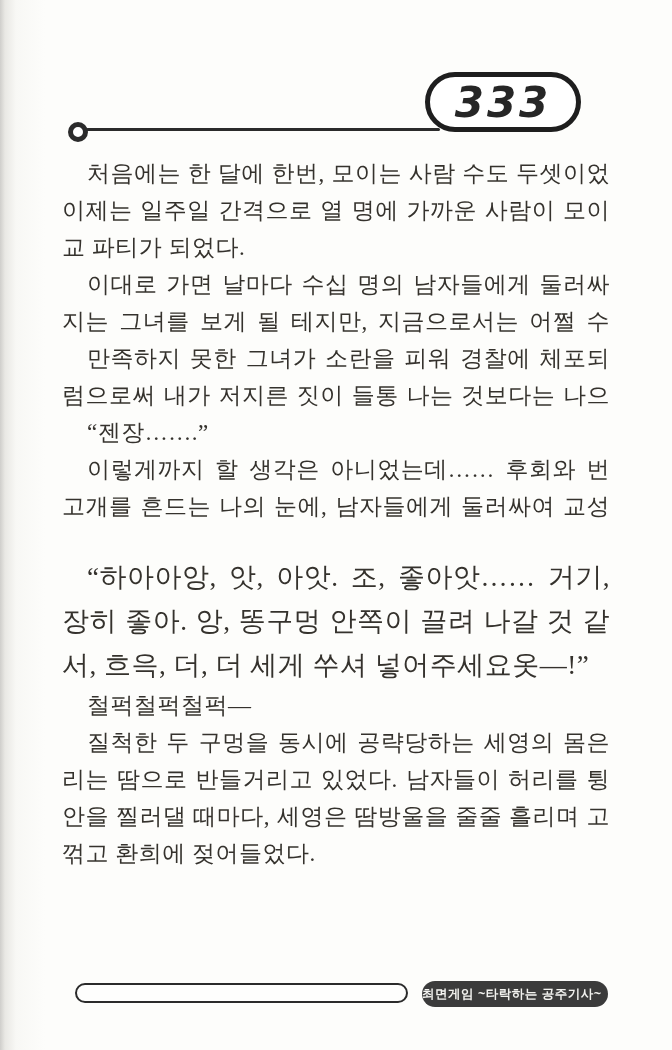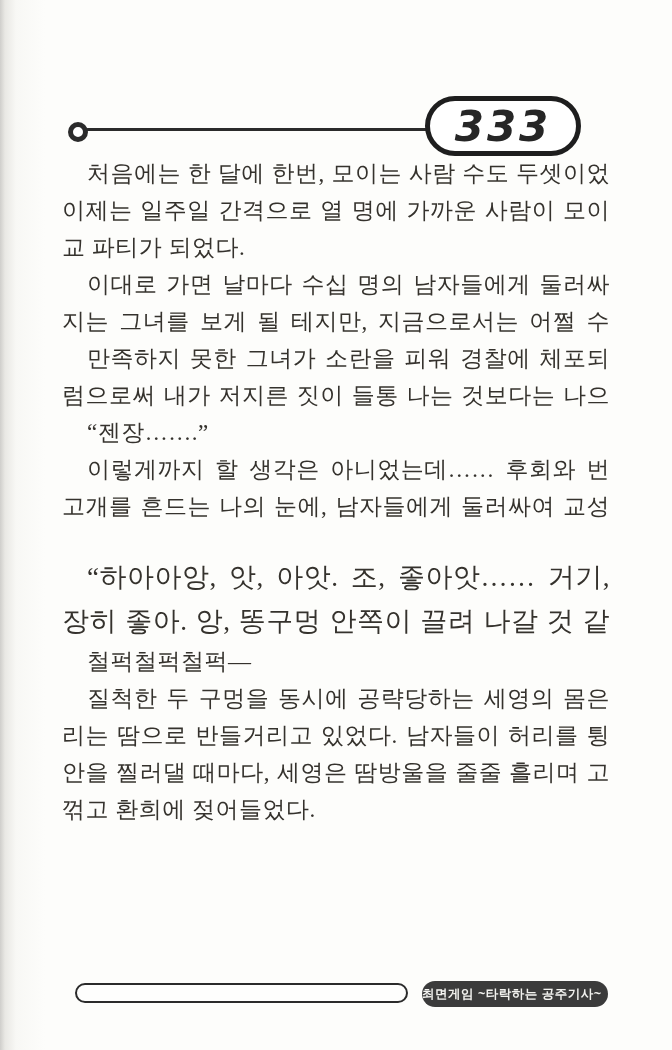--- a/index.html
+++ b/index.html
@@ -53,21 +53,20 @@
     border-radius: 32px;
     display: flex;
     align-items: center;
     justify-content: center;
     font-family: "DejaVu Sans", sans-serif;
     font-weight: bold;
     font-style: italic;
     font-size: 42px;
     letter-spacing: 3px;
     color: #262626;
-    margin-top: 24px;
   }
 
   
   .text-flow {
     position: absolute;
     left: 62px;
     top: 155px;
     width: 548px;
   }
   .line {
@@ -141,20 +140,21 @@
       <div class="line">교 파티가 되었다.</div>
       <div class="line indent full">이대로 가면 날마다 수십 명의 남자들에게 둘러싸여 범해</div>
       <div class="line full">지는 그녀를 보게 될 테지만, 지금으로서는 어쩔 수 없다.</div>
       <div class="line indent full">만족하지 못한 그녀가 소란을 피워 경찰에 체포되고, 그</div>
       <div class="line full">럼으로써 내가 저지른 짓이 들통 나는 것보다는 나으니까.</div>
       <div class="line indent">“젠장…….”</div>
       <div class="line indent full">이렇게까지 할 생각은 아니었는데…… 후회와 번민으로</div>
       <div class="line full">고개를 흔드는 나의 눈에, 남자들에게 둘러싸여 교성을 지</div>
       <div class="line indent big full" style="margin-top: 30px;">“하아아앙, 앗, 아앗. 조, 좋아앗…… 거기, 굉</div>
       <div class="line big full">장히 좋아. 앙, 똥구멍 안쪽이 끌려 나갈 것 같아</div>
+      <div class="line big">서, 흐윽, 더, 더 세게 쑤셔 넣어주세요옷—!”</div>
       <div class="line indent" style="margin-top: 0;">철퍽철퍽철퍽—</div>
       <div class="line indent full">질척한 두 구멍을 동시에 공략당하는 세영의 몸은 흘러내</div>
       <div class="line full">리는 땀으로 반들거리고 있었다. 남자들이 허리를 튕겨 질</div>
       <div class="line full">안을 찔러댈 때마다, 세영은 땀방울을 줄줄 흘리며 고개를</div>
       <div class="line">꺾고 환희에 젖어들었다.</div>
     </div>
 
   <div class="footer-capsule"></div>
   <div class="footer-badge">
     <span>최면게임 ~타락하는 공주기사~</span>

